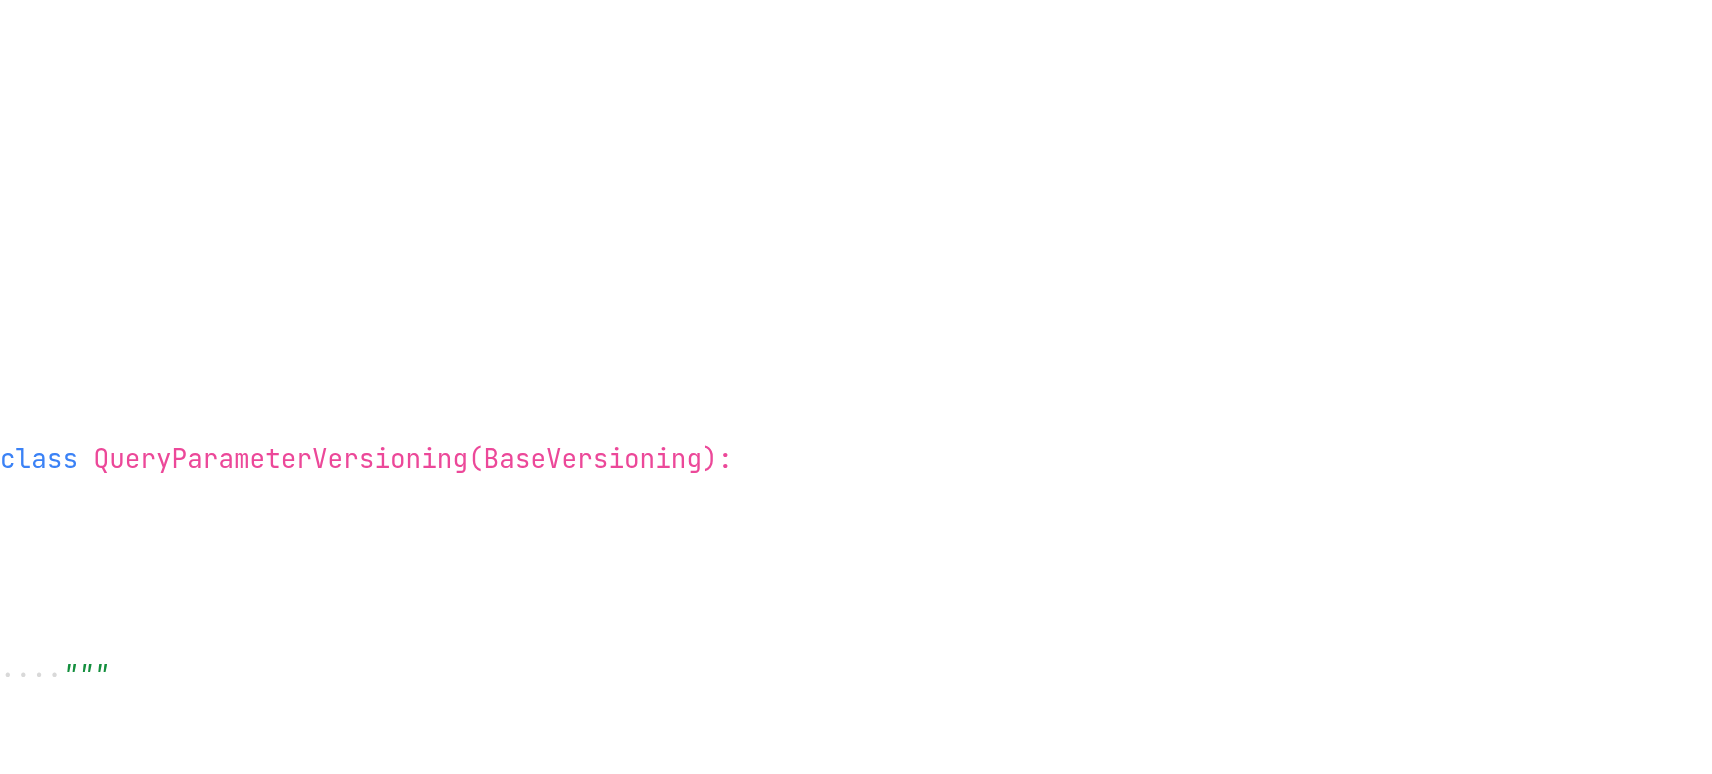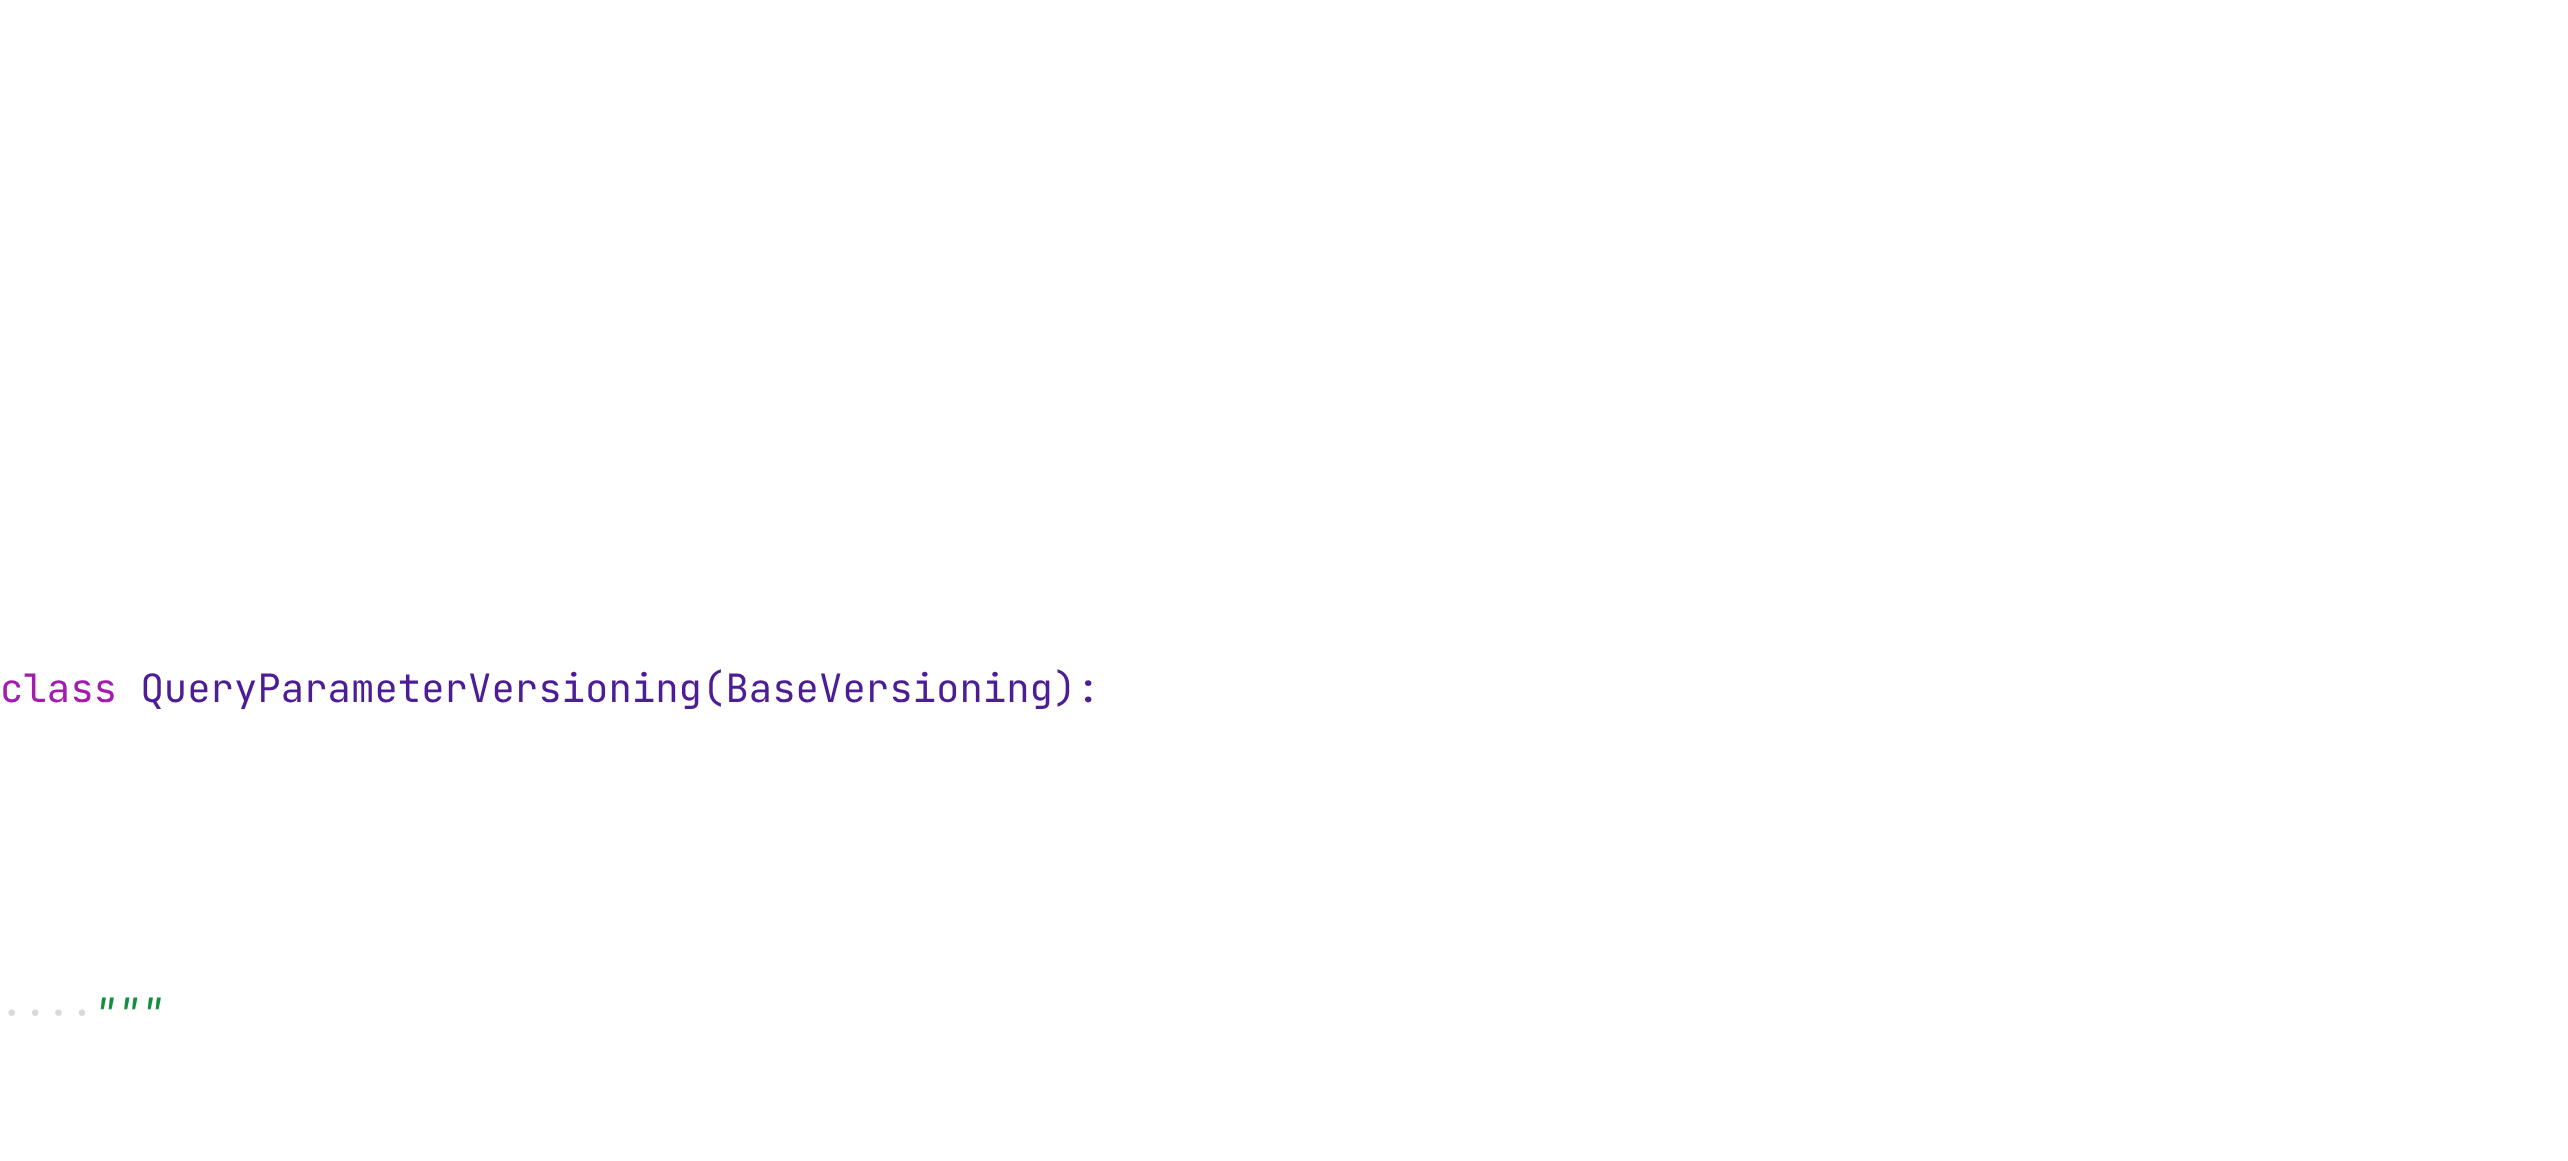--- a/index.html
+++ b/index.html
@@ -19,23 +19,23 @@
     margin: 0;
   }
   .line {
     display: block;
     position: relative;
     height: 54px;
   }
   .ws-dot {
     color: #d9d9d9;
   }
-  .kw   { color: #a21caf; margin-top: 40px; }
+  .kw   { color: #3b82f6; margin-top: 40px; }
   .qt   { color: #148f3e; font-style: italic; }
-  .plain{ color: #4c1d95; }
+  .plain{ color: #ec4899; }
 </style>
 </head>
 <body>
 
 
 
 <div class="editor">
 
   <span class="line"><span class="kw">class</span><span class="plain"> QueryParameterVersioning(BaseVersioning):</span></span>
 

